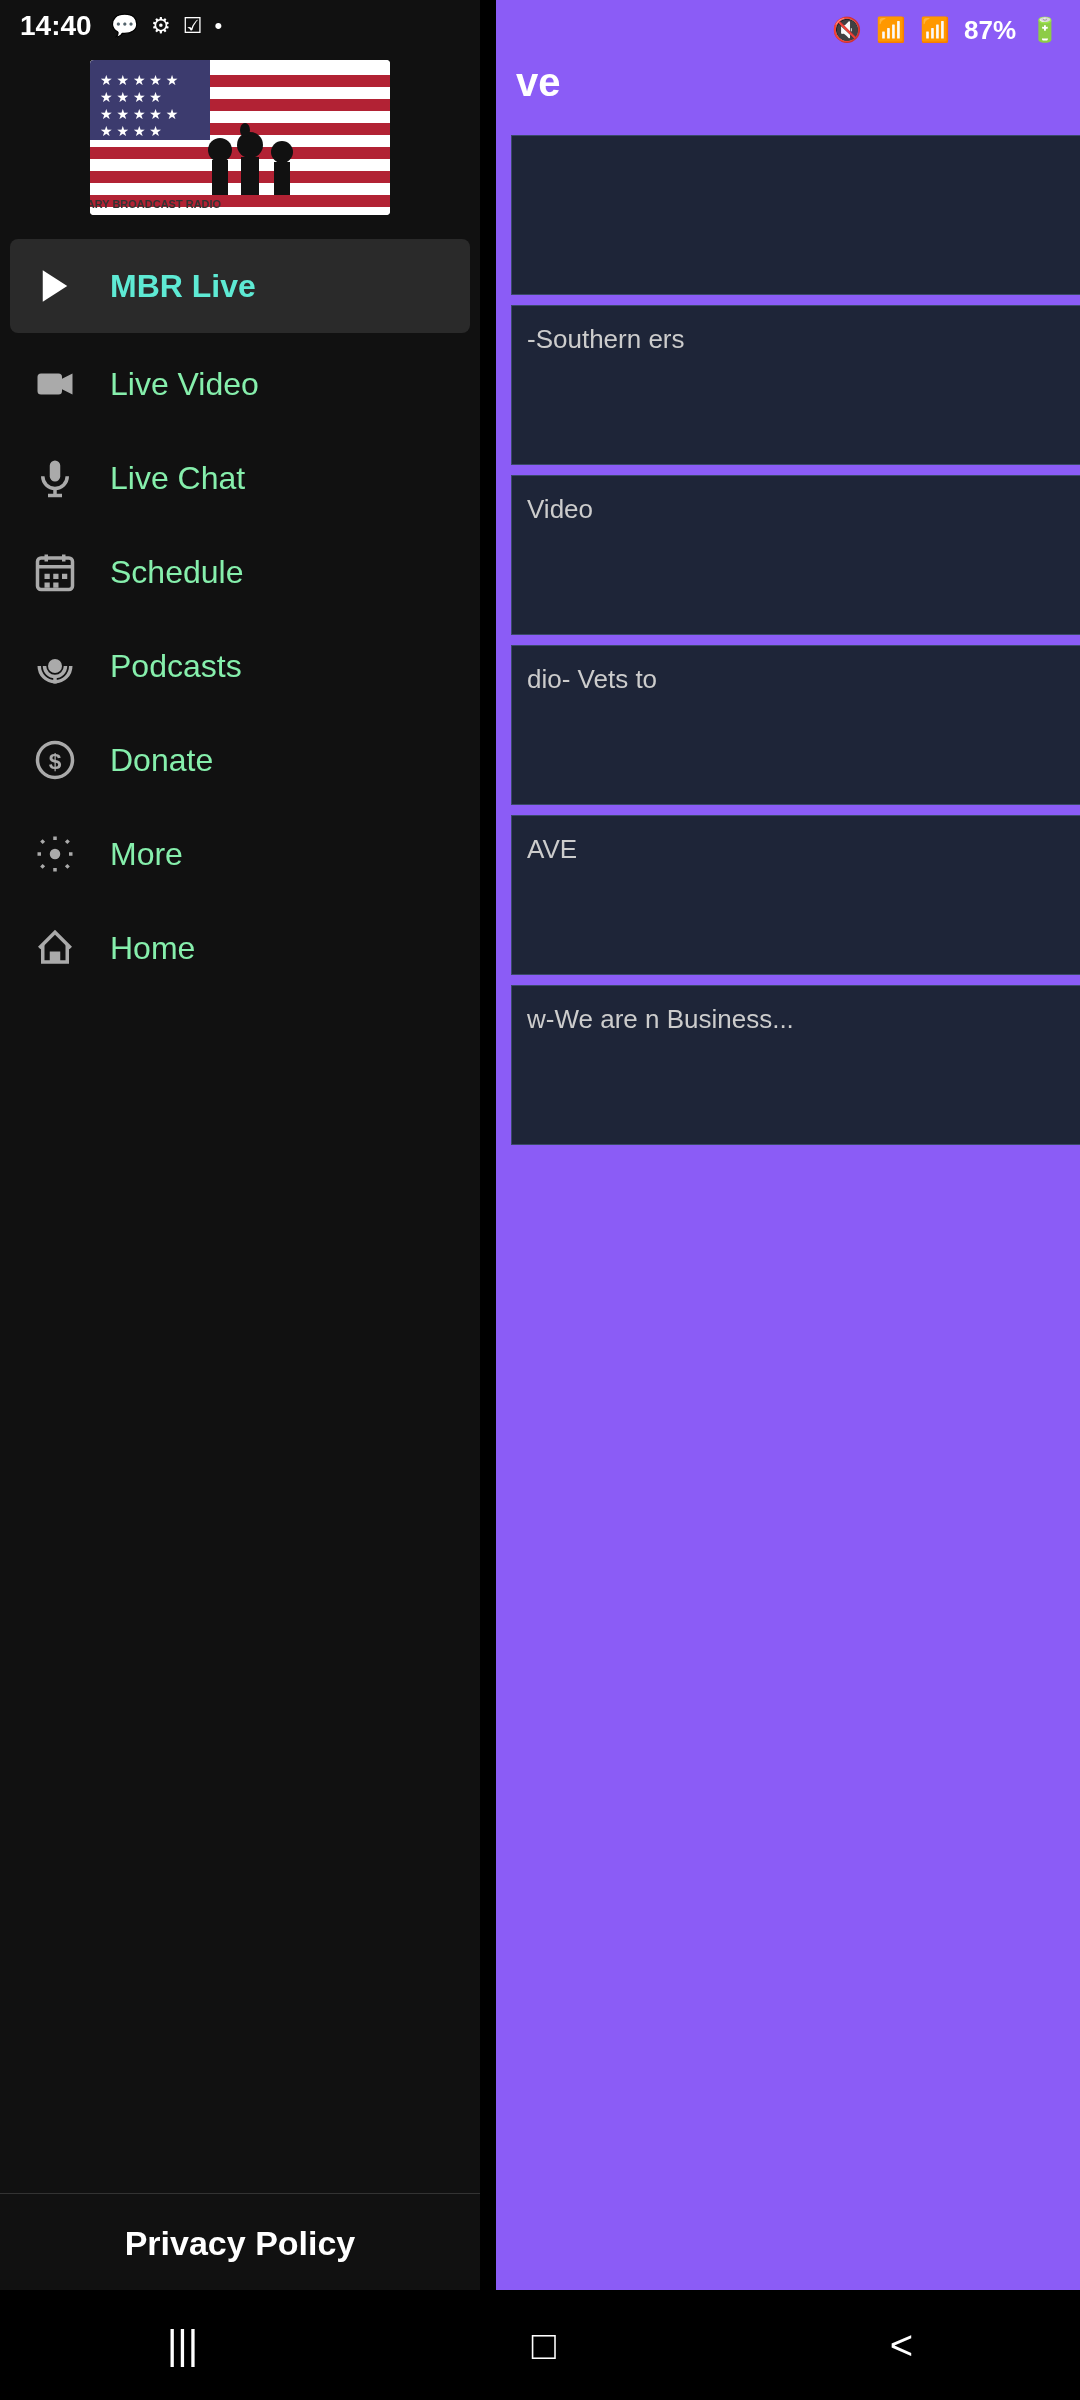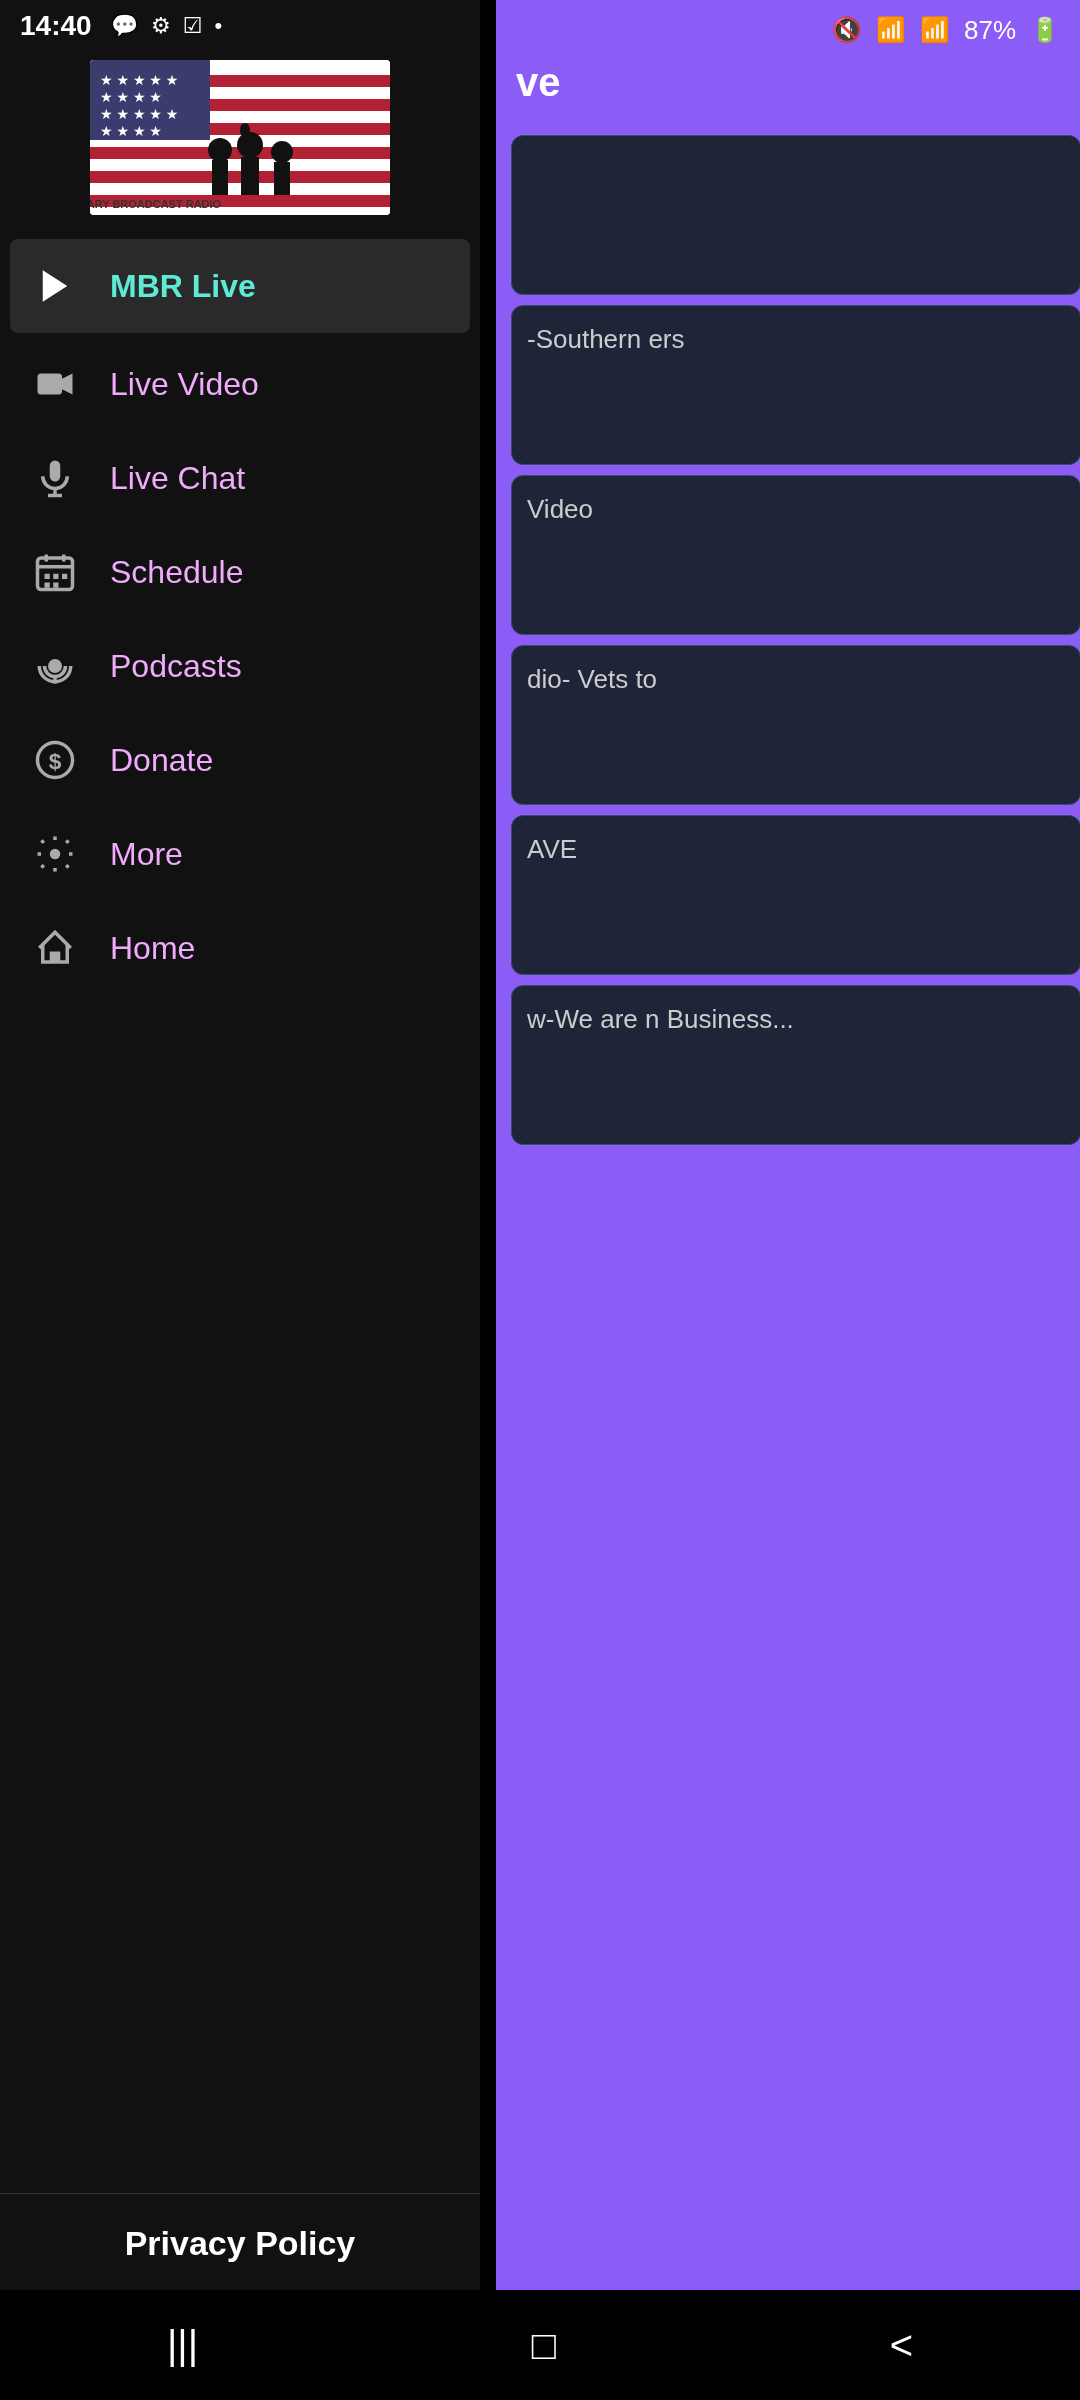--- a/index.html
+++ b/index.html
@@ -60,21 +60,21 @@
     }
 
     .status-right-icon {
       color: #fff;
       font-size: 24px;
     }
 
     .battery-text {
       color: #fff;
       font-size: 26px;
-      font-weight: 400;
+      font-weight: 700;
     }
 
     
     .drawer {
       position: absolute;
       top: 0;
       left: 0;
       width: 480px;
       height: 2400px;
       background: #111;
@@ -139,21 +139,21 @@
       width: 42px;
       height: 42px;
       fill: #aaa;
     }
 
     .menu-item.active .menu-icon svg {
       fill: #fff;
     }
 
     .menu-label {
-      color: #f0abfc;
+      color: #86efac;
       font-size: 32px;
       font-weight: 400;
     }
 
     .menu-item.active .menu-label {
       color: #5eead4;
       font-weight: 700;
     }
 
     
@@ -191,21 +191,21 @@
     .main-header {
       padding: 60px 20px 20px 20px;
       color: #fff;
       font-size: 40px;
       font-weight: bold;
     }
 
     .card {
       margin: 10px 15px;
       border: 1px solid #3a4a6a;
-      border-radius: 12px;
+      border-radius: 0;
       height: 160px;
       background: #1e2538;
       padding: 15px;
       overflow: hidden;
     }
 
     .card-text {
       color: #ccc;
       font-size: 26px;
       line-height: 1.4;

